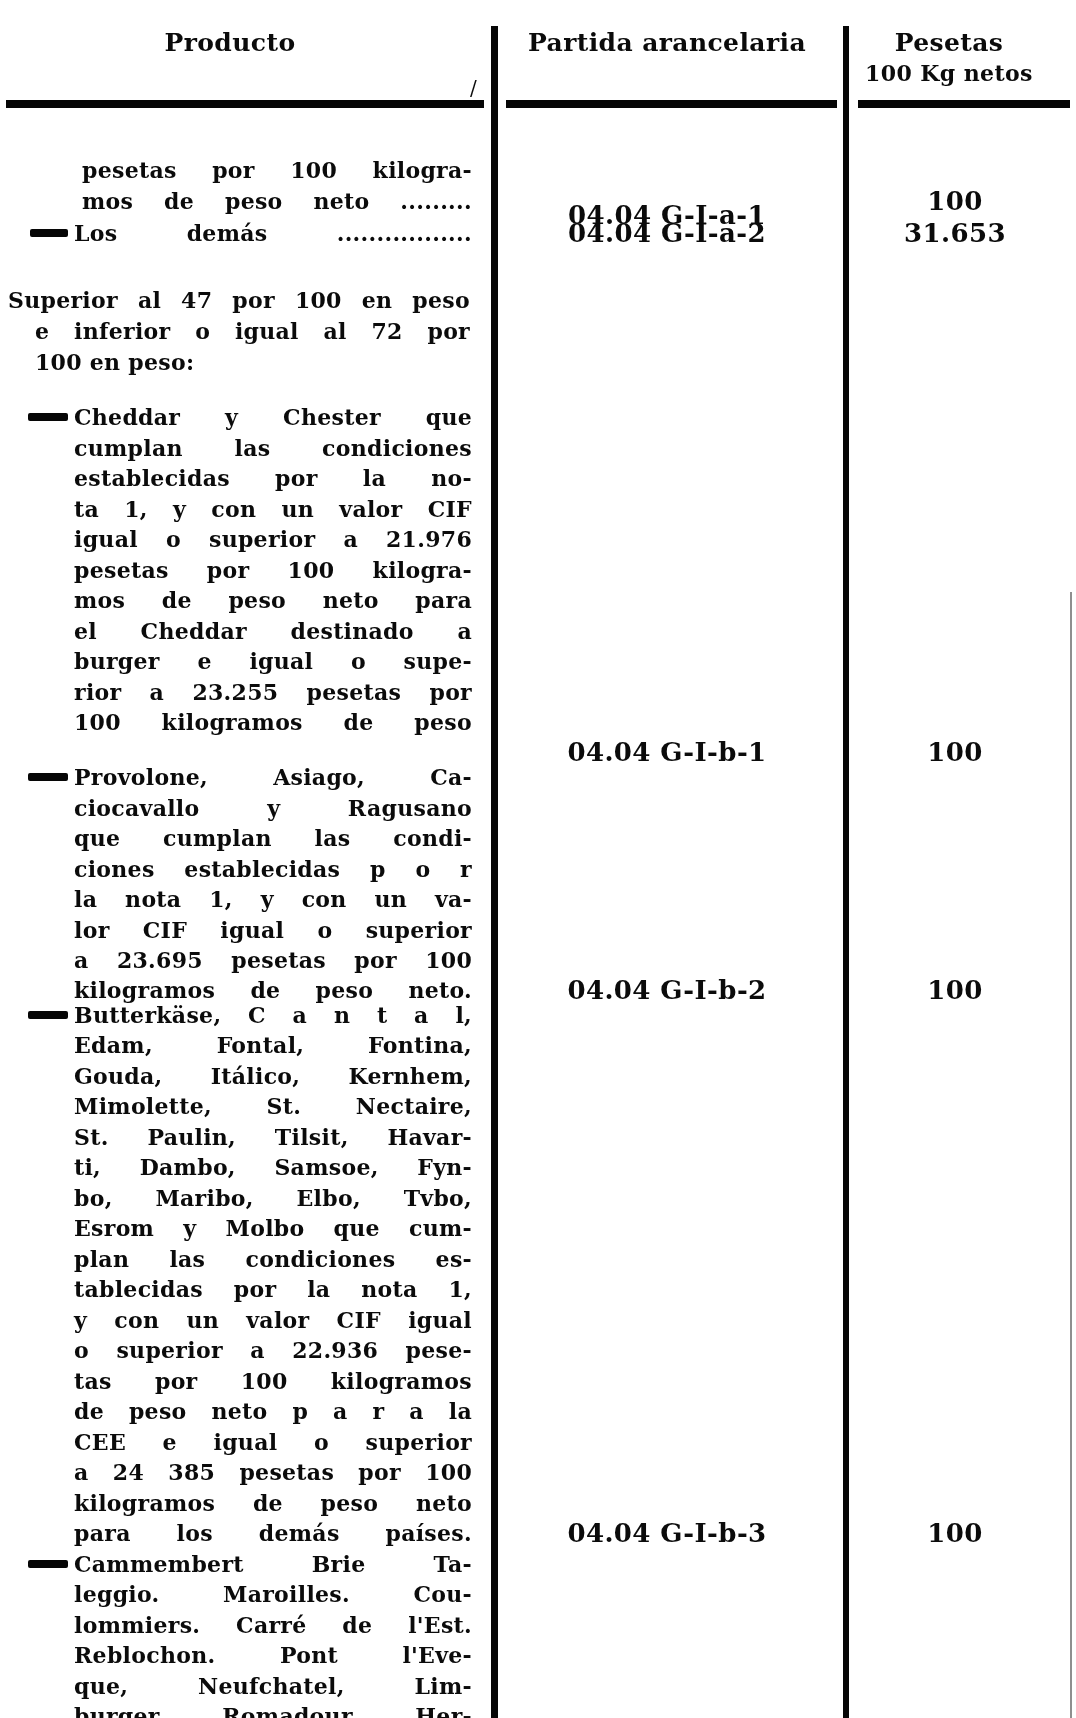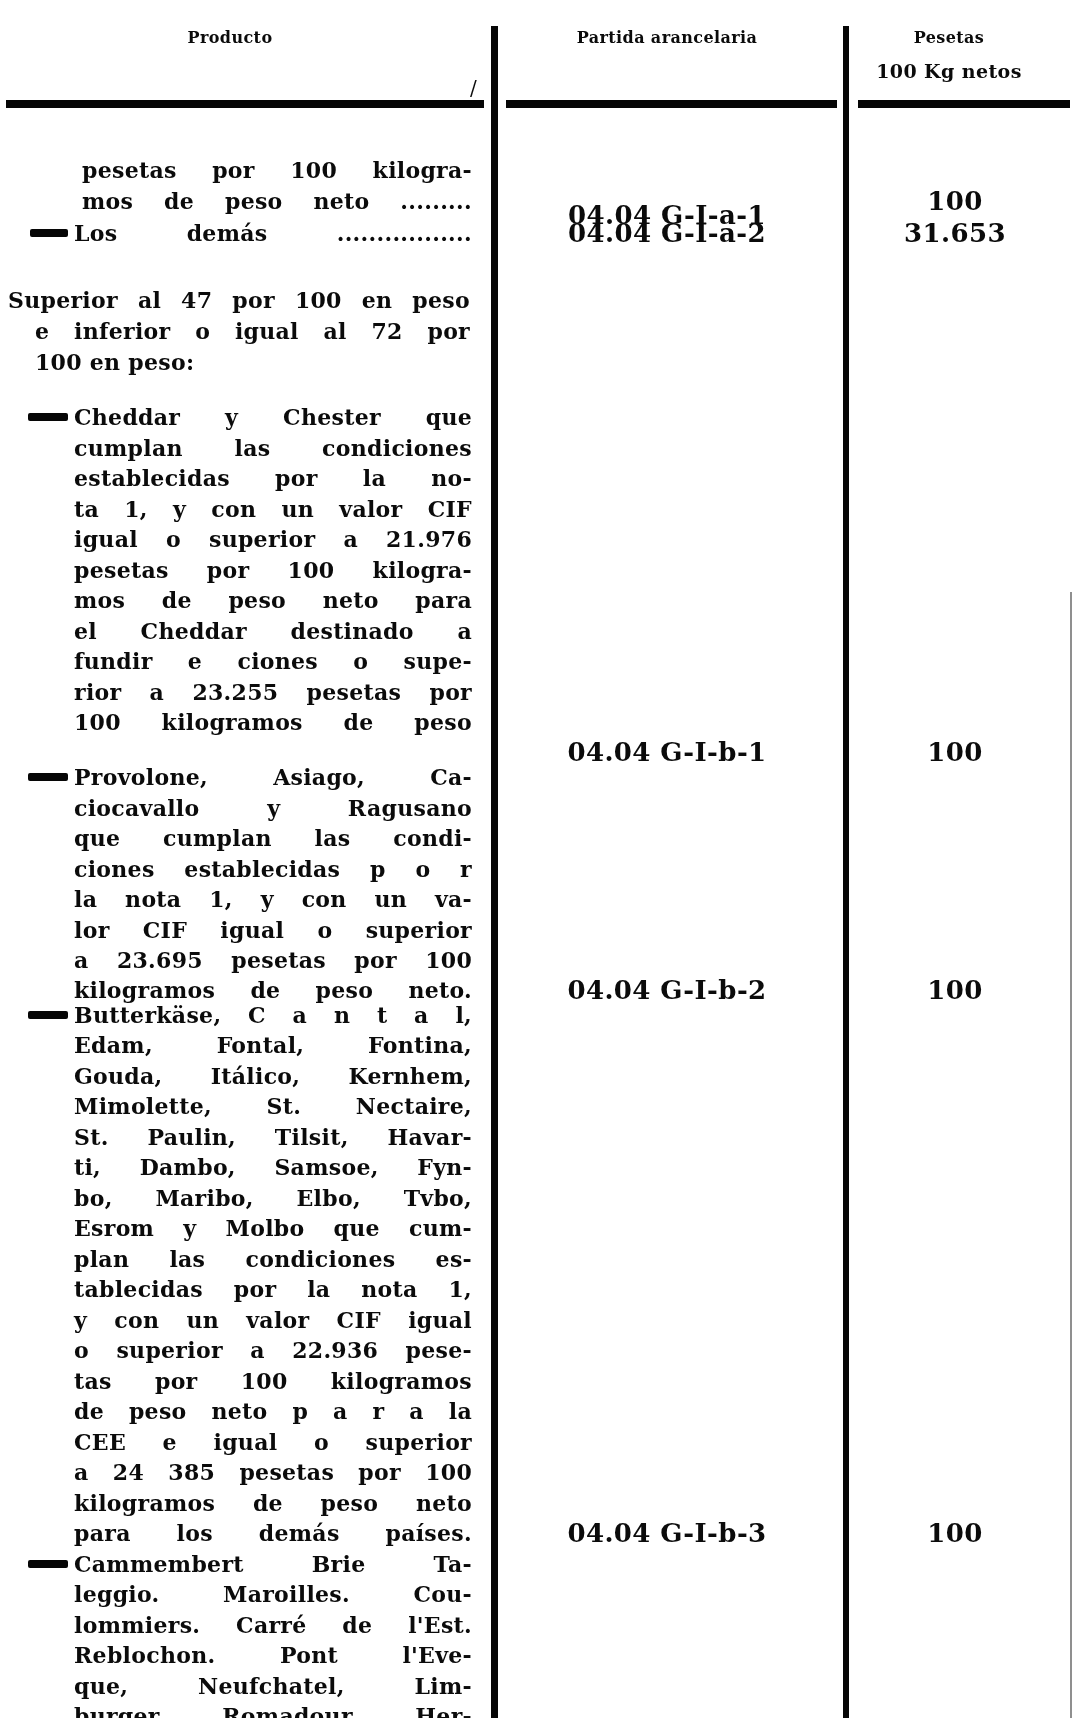--- a/index.html
+++ b/index.html
@@ -6,22 +6,22 @@
   .page{
     position:relative;width:1076px;height:1718px;background:#ffffff;overflow:hidden;
     font-family:"DejaVu Serif","Liberation Serif",serif;font-weight:700;color:#0b0b0b;
     -webkit-font-smoothing:none;
   }
   .ln{
     position:absolute;font-size:22px;line-height:31px;height:31px;
     text-align:justify;text-align-last:justify;letter-spacing:.3px;
   }
   .ln.left{text-align:center;text-align-last:left;}
-  .hdr{position:absolute;font-size:16px;text-align:center;letter-spacing:.4px;}
-  .hdr.small{font-size:19px;}
+  .hdr{position:absolute;font-size:25px;text-align:center;letter-spacing:.4px;}
+  .hdr.small{font-size:22px;}
   .cell{position:absolute;font-size:26px;text-align:center;letter-spacing:.4px;height:31px;line-height:31px;}
   .vrule{position:absolute;background:#060606;}
   .hrule{position:absolute;background:#060606;height:8px;}
   .dashbar{position:absolute;background:#060606;height:8px;border-radius:2px;}
   .artifact{position:absolute;background:#8f8f8f;}
   .slash{position:absolute;font-size:20px;font-weight:400;}
 </style>
 </head>
 <body>
 
@@ -53,21 +53,21 @@
 
   <div class="dashbar" style="top:413px;left:28px;width:40px"></div>
   <div class="ln" style="top:402px;left:74px;width:398px">Cheddar y Chester que</div>
   <div class="ln" style="top:433px;left:74px;width:398px">cumplan las condiciones</div>
   <div class="ln" style="top:463px;left:74px;width:398px">establecidas por la no-</div>
   <div class="ln" style="top:494px;left:74px;width:398px">ta 1, y con un valor CIF</div>
   <div class="ln" style="top:524px;left:74px;width:398px">igual o superior a 21.976</div>
   <div class="ln" style="top:555px;left:74px;width:398px">pesetas por 100 kilogra-</div>
   <div class="ln" style="top:585px;left:74px;width:398px">mos de peso neto para</div>
   <div class="ln" style="top:616px;left:74px;width:398px">el Cheddar destinado a</div>
-  <div class="ln" style="top:646px;left:74px;width:398px">fundir e ciones o supe-</div>
+  <div class="ln" style="top:646px;left:74px;width:398px">burger e igual o supe-</div>
   <div class="ln" style="top:677px;left:74px;width:398px">rior a 23.255 pesetas por</div>
   <div class="ln" style="top:707px;left:74px;width:398px">100 kilogramos de peso</div>
 
   <div class="dashbar" style="top:773px;left:28px;width:40px"></div>
   <div class="ln" style="top:762px;left:74px;width:398px">Provolone, Asiago, Ca-</div>
   <div class="ln" style="top:793px;left:74px;width:398px">ciocavallo y Ragusano</div>
   <div class="ln" style="top:823px;left:74px;width:398px">que cumplan las condi-</div>
   <div class="ln" style="top:854px;left:74px;width:398px">ciones establecidas p o r</div>
   <div class="ln" style="top:884px;left:74px;width:398px">la nota 1, y con un va-</div>
   <div class="ln" style="top:915px;left:74px;width:398px">lor CIF igual o superior</div>

